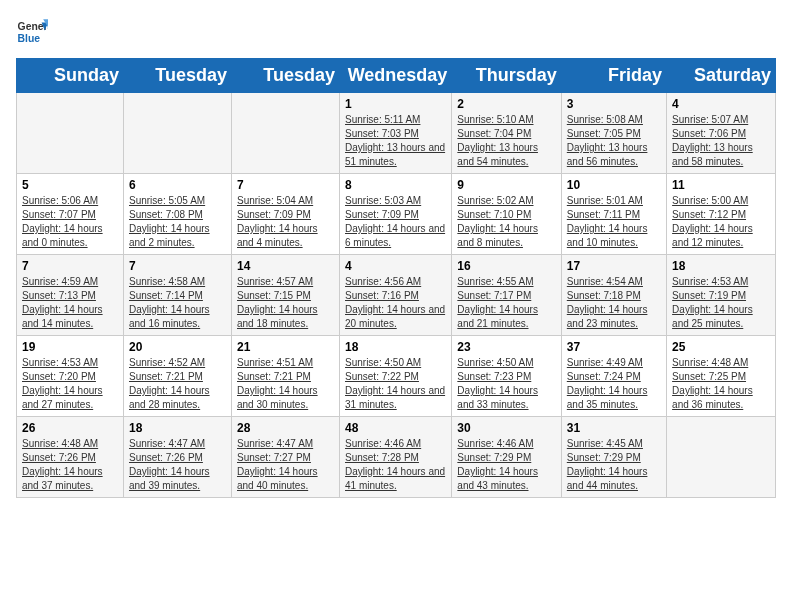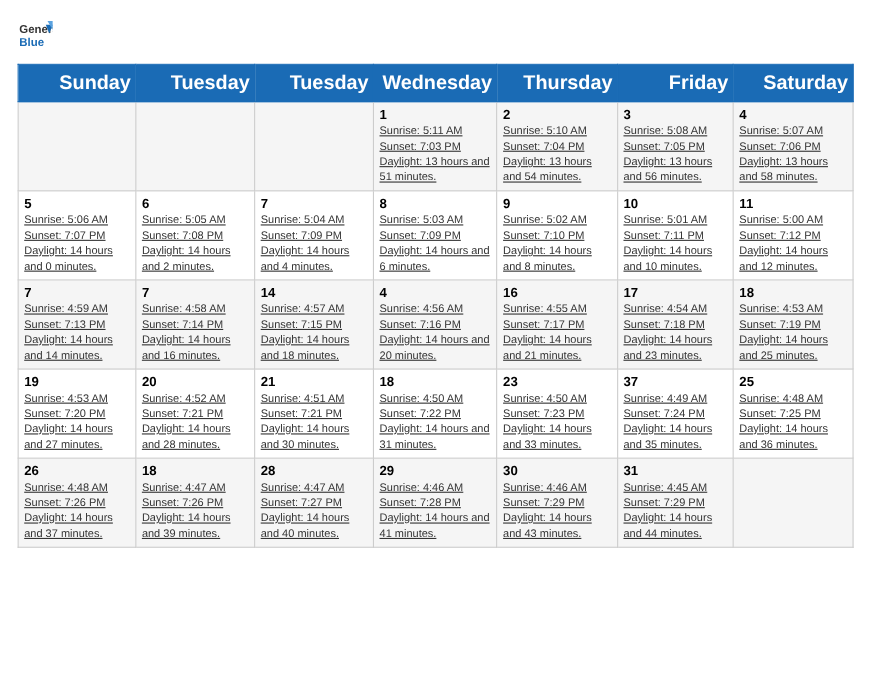--- a/index.html
+++ b/index.html
@@ -229,21 +229,21 @@
         </td>
         <td>
           <span class="day-number">18</span>
           <div class="day-info">Sunrise: 4:47 AM<br>Sunset: 7:26 PM<br>Daylight: 14 hours and 39 minutes.</div>
         </td>
         <td>
           <span class="day-number">28</span>
           <div class="day-info">Sunrise: 4:47 AM<br>Sunset: 7:27 PM<br>Daylight: 14 hours and 40 minutes.</div>
         </td>
         <td>
-          <span class="day-number">29</span>
+          <span class="day-number">48</span>
           <div class="day-info">Sunrise: 4:46 AM<br>Sunset: 7:28 PM<br>Daylight: 14 hours and 41 minutes.</div>
         </td>
         <td>
           <span class="day-number">30</span>
           <div class="day-info">Sunrise: 4:46 AM<br>Sunset: 7:29 PM<br>Daylight: 14 hours and 43 minutes.</div>
         </td>
         <td>
           <span class="day-number">31</span>
           <div class="day-info">Sunrise: 4:45 AM<br>Sunset: 7:29 PM<br>Daylight: 14 hours and 44 minutes.</div>
         </td>

